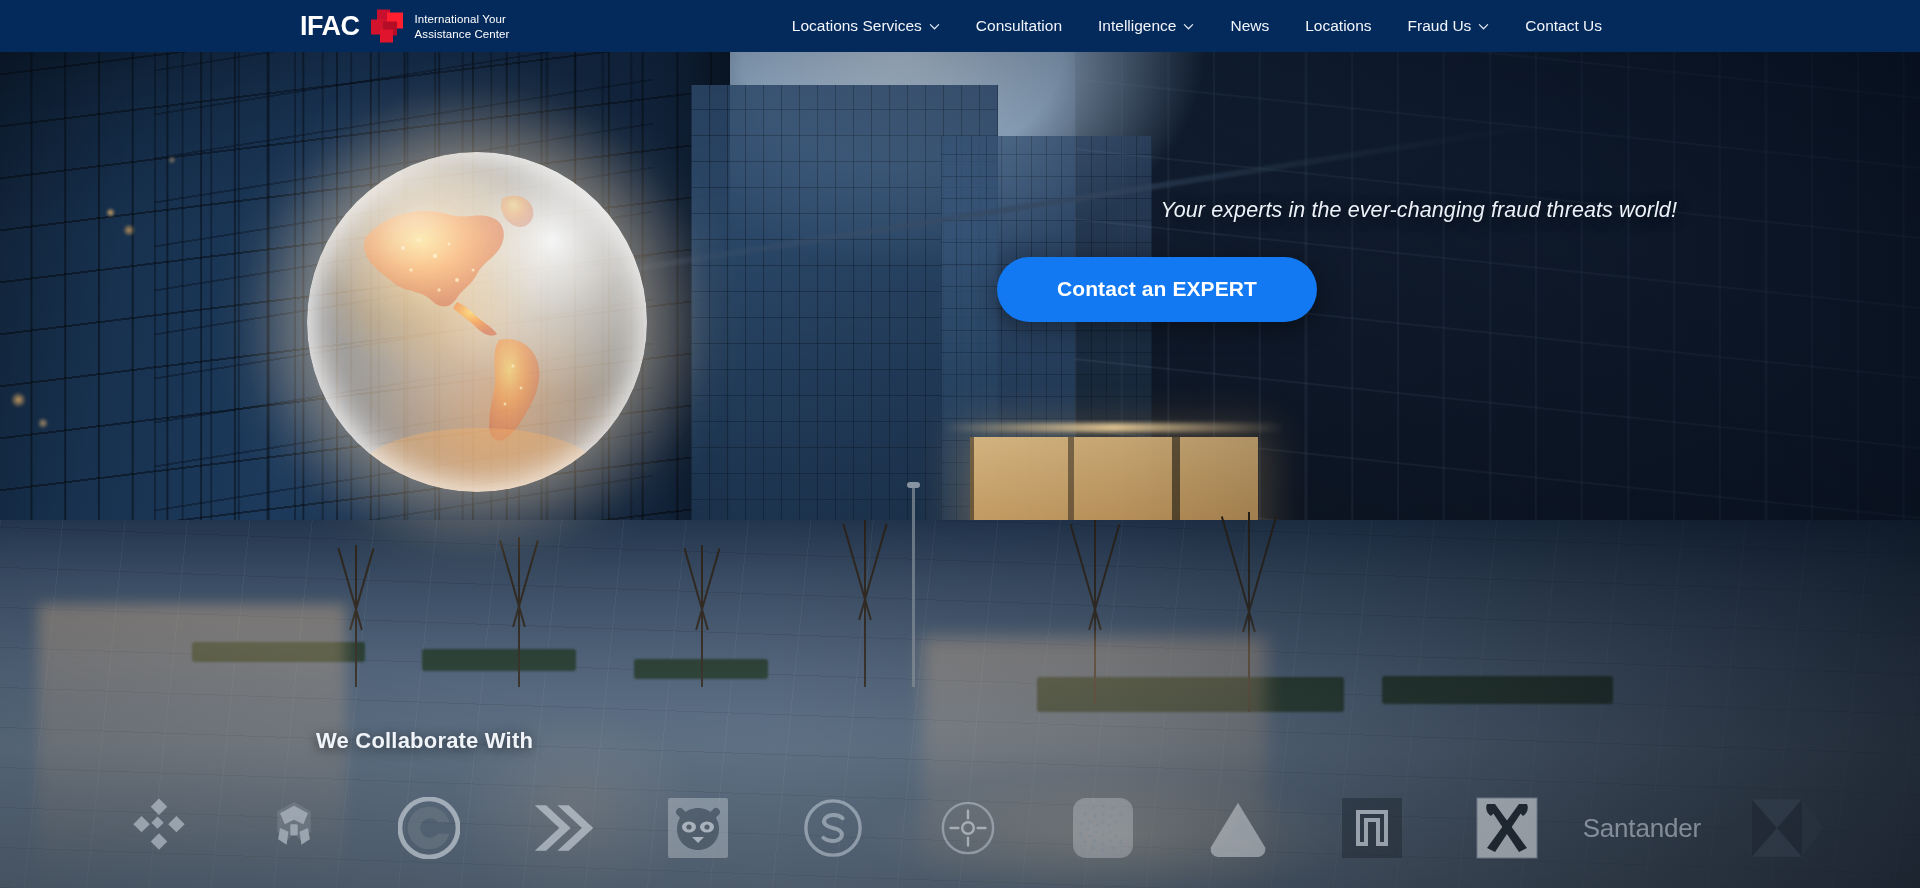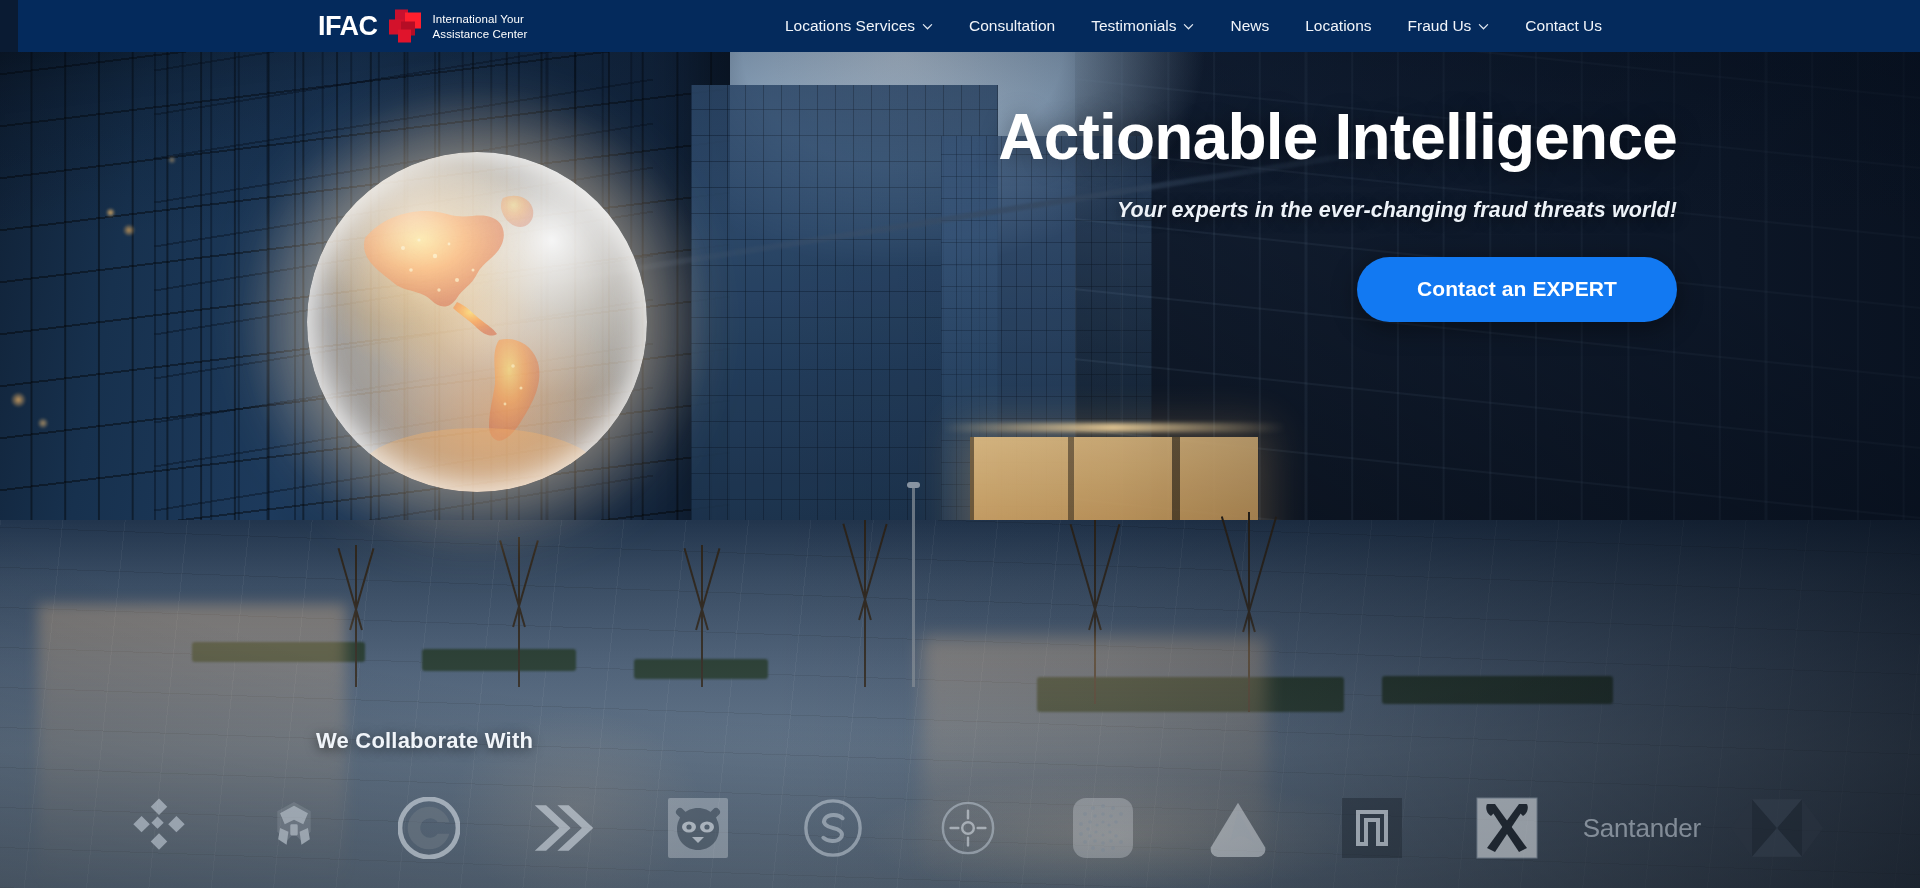--- a/index.html
+++ b/index.html
@@ -13,21 +13,20 @@
 
   
   .page { position:relative; width:1920px; height:888px; overflow:hidden; }
 
   
   .topbar{
     position:absolute; top:0; left:0; right:0; height:52px;
     background:#042a5c;
     display:flex; align-items:center;
     z-index:60;
-    margin-left:18px;
   }
   .brand{
     position:absolute; left:300px; top:50%; transform:translateY(-50%);
     display:flex; align-items:center; gap:11px;
     text-decoration:none;
   }
   .brand-ifac{
     color:#ffffff; font-size:27px; font-weight:bold; letter-spacing:-0.5px;
     line-height:1;
   }
@@ -280,25 +279,25 @@
     position:absolute; right:243px; top:52px; width:680px;
     text-align:right; z-index:30;
   }
   .hero-title{
     color:#ffffff; font-size:64px; font-weight:bold; line-height:1.06;
     letter-spacing:-0.8px;
     text-shadow:0 3px 26px rgba(0,0,0,.45);
   }
   .hero-sub{
     margin-top:26px;
-    color:#edf2f8; font-size:21.5px; font-style:italic; font-weight:700;
+    color:#edf2f8; font-size:21.5px; font-style:italic; font-weight:400;
     letter-spacing:.1px;
     text-shadow:0 2px 14px rgba(0,0,0,.55);
   }
-  .cta-row{ margin-top:34px; display:flex; justify-content:flex-end; }
+  .cta-row{ margin-top:34px; display:flex; }
   .cta{
     display:inline-flex; align-items:center; justify-content:center;
     min-width:320px; height:65px; padding:0 34px;
     background:#1279f2; color:#ffffff;
     font-size:21px; font-weight:bold; letter-spacing:.1px;
     border:none; border-radius:34px; cursor:pointer;
     box-shadow:0 6px 26px rgba(0,0,0,.40);
     font-family:"Liberation Sans", sans-serif;
   }
 
@@ -359,21 +358,21 @@
               <path d="M1.5 4 L6 8.5 L10.5 4" fill="none" stroke="#eef3fa" stroke-width="1.3" stroke-linecap="round"></path>
             </svg>
         </span>
       </a>
 
       <a class="navitem" href="#">
         <span>Consultation</span>
       </a>
 
       <a class="navitem" href="#">
-        <span>Testimonials</span>
+        <span>Intelligence</span>
         <span class="caret">
           <svg viewBox="0 0 12 12">
               <path d="M1.5 4 L6 8.5 L10.5 4" fill="none" stroke="#eef3fa" stroke-width="1.3" stroke-linecap="round"></path>
             </svg>
         </span>
       </a>
 
       <a class="navitem" href="#">
         <span>News</span>
       </a>
@@ -476,21 +475,21 @@
             <ellipse cx="172" cy="320" rx="120" ry="44" fill="#ffb766" opacity=".40"></ellipse>
           </g>
         </svg>
         <div class="globe-sheen"></div>
         <div class="globe-rim"></div>
       </div>
     </div>
 
     <div class="hero-copy">
       <h1 class="hero-title">
-        <span>Actionable Intelligence</span><br>
+        <br>
       </h1>
       <p class="hero-sub">Your experts in the ever-changing fraud threats world!</p>
       <div class="cta-row">
         <button class="cta">Contact an EXPERT</button>
       </div>
     </div>
 
     <div class="collab">
       <div class="collab-title">We Collaborate With</div>
 

